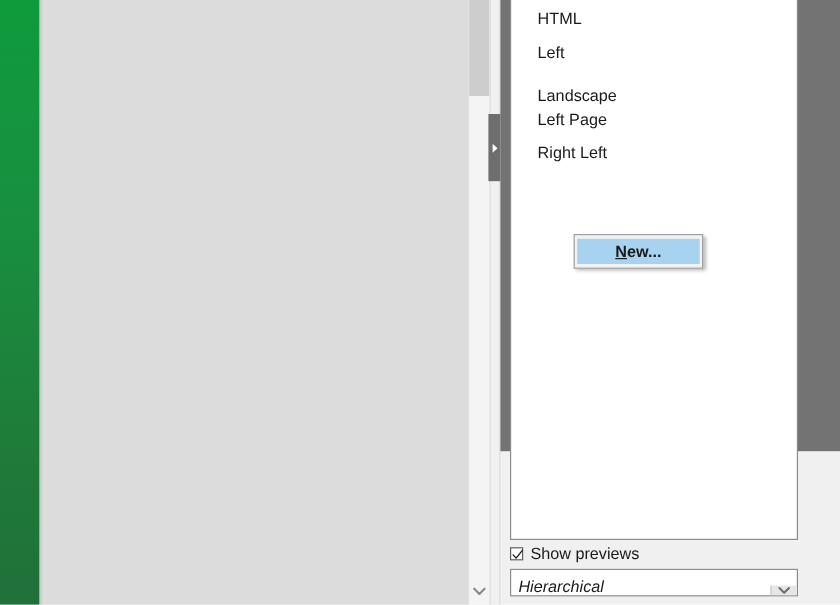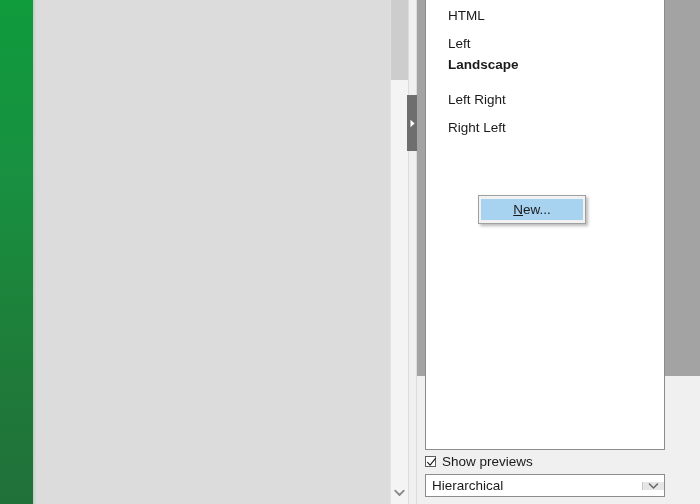--- a/index.html
+++ b/index.html
@@ -103,21 +103,21 @@
   }
   .splitter-handle svg { display: block; }
 
   
   .sidebar {
     position: absolute;
     left: 417px;
     top: 0;
     width: 283px;
     height: 376px;
-    background: #a3a3a3;
+    background: #737373;
   }
 
   
   .style-list {
     position: absolute;
     left: 8px;
     top: -2px;
     width: 240px;
     height: 452px;
     background: #ffffff;
@@ -138,20 +138,21 @@
   .context-menu {
     position: absolute;
     left: 52px;
     top: 196px;
     width: 108px;
     background: #f2f2f2;
     border: 1px solid #a0a0a0;
     box-sizing: border-box;
     box-shadow: 2px 2px 3px rgba(0,0,0,0.28);
     padding: 3px 0 3px 0;
+    font-weight: bold;
   }
   .menu-item {
     height: 21px;
     line-height: 21px;
     font-size: 13.5px;
     color: #1a1a1a;
     text-align: center;
     padding: 0 2px;
     margin: 0 2px;
     white-space: nowrap;
@@ -195,21 +196,22 @@
   .filter-combo {
     position: absolute;
     left: 8px;
     top: 474px;
     width: 240px;
     height: 23px;
     background: #ffffff;
     border: 1px solid #8c8c8c;
     box-sizing: border-box;
     display: flex;
-    align-items: center;
+    align-items: flex-end;
+    font-style: italic;
   }
   .filter-combo .combo-value {
     flex: 1 1 auto;
     display: flex;
     align-items: center;
     padding-left: 6px;
     font-size: 13.5px;
     color: #1a1a1a;
     white-space: nowrap;
     overflow: hidden;
@@ -249,22 +251,22 @@
     <svg width="7" height="9" viewBox="0 0 7 9" aria-hidden="true">
       <path d="M1.5 0.8 L5.6 4.5 L1.5 8.2 Z" fill="#ffffff"></path>
     </svg>
   </div>
 
   <div class="sidebar">
 
     <div class="style-list">
       <div class="style-item" style="top:9px;">HTML</div>
       <div class="style-item" style="top:37px;">Left</div>
-      <div class="style-item" style="top:58px;font-weight:bold;">Landscape</div>
-      <div class="style-item" style="top:93px;">Left Right</div>
+      <div class="style-item" style="top:73px;">Landscape</div>
+      <div class="style-item" style="top:93px;">Left Page</div>
       <div class="style-item" style="top:121px;">Right Left</div>
 
       <div class="context-menu">
         <div class="menu-item selected">
           <u>N</u><span class="menu-accel">ew...</span>
         </div>
       </div>
     </div>
 
     <div class="previews-row">

